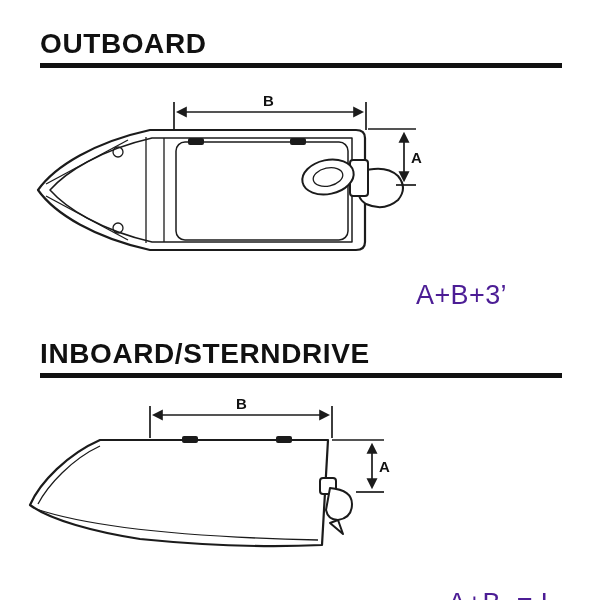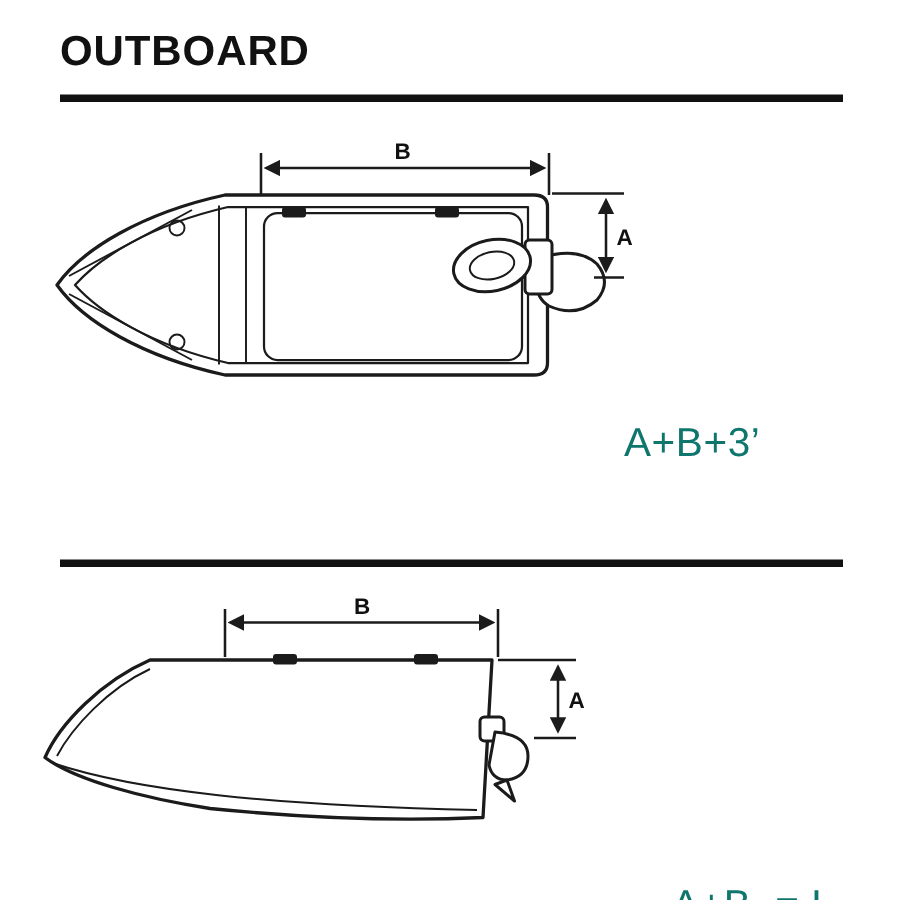--- a/index.html
+++ b/index.html
@@ -9,37 +9,37 @@
   .sec-title {
     position:absolute; left:40px; margin:0;
     font-size:28px; font-weight:800; letter-spacing:0.6px; color:#111;
   }
   .rule { position:absolute; left:40px; width:522px; height:5px; background:#111; }
 
   .diagram { position:absolute; left:0; }
 
   .formula {
     position:absolute; font-size:27px; line-height:34px;
-    color:#0f766e; letter-spacing:0.4px; white-space:pre;
+    color:#4c1d95; letter-spacing:0.4px; white-space:pre;
   }
 
   .hull   { fill:#ffffff; stroke:#1b1b1b; stroke-width:2.2; stroke-linejoin:round; }
   .inner  { fill:none; stroke:#1b1b1b; stroke-width:1.5; stroke-linejoin:round; }
   .thin   { fill:none; stroke:#1b1b1b; stroke-width:1.3; }
   .motor  { fill:#ffffff; stroke:#1b1b1b; stroke-width:2; stroke-linejoin:round; }
   .dim    { stroke:#1b1b1b; stroke-width:1.7; fill:none; }
   .dimlabel { font-size:15px; font-weight:bold; fill:#111; font-family:"Liberation Sans", sans-serif; }
   .mark   { fill:#1b1b1b; }
 </style>
 </head>
 <body>
 
 <div class="page">
 
-  <h1 class="sec-title" style="top:18px;">OUTBOARD</h1>
+  <h1 class="sec-title" style="top:28px;">OUTBOARD</h1>
 
   <div class="rule" style="top:63px;"></div>
 
   <svg class="diagram" style="top:80px;" width="600" height="215" viewBox="0 0 600 215">
     <defs>
       <marker id="arrow-ob" viewBox="0 0 10 10" refX="8" refY="5" markerWidth="6.5" markerHeight="6.5" orient="auto-start-reverse">
         <path d="M0,0 L10,5 L0,10 Z" fill="#1b1b1b"></path>
       </marker>
     </defs>
 
@@ -79,20 +79,21 @@
       <line class="dim" x1="396" y1="105" x2="416" y2="105"></line>
       <line class="dim" x1="404" y1="54" x2="404" y2="100" marker-start="url(#arrow-ob)" marker-end="url(#arrow-ob)"></line>
       <text class="dimlabel" x="411" y="83">A</text>
     </g>
   </svg>
 
   <div class="formula" style="left:416px; top:210px;">
     <div>A+B+3’</div>
   </div>
 
+  <h1 class="sec-title" style="top:338px;">INBOARD/STERNDRIVE</h1>
 
   <div class="rule" style="top:373px;"></div>
 
   <svg class="diagram" style="top:392px;" width="600" height="195" viewBox="0 0 600 195">
     <defs>
       <marker id="arrow-ib" viewBox="0 0 10 10" refX="8" refY="5" markerWidth="6.5" markerHeight="6.5" orient="auto-start-reverse">
         <path d="M0,0 L10,5 L0,10 Z" fill="#1b1b1b"></path>
       </marker>
     </defs>
 

